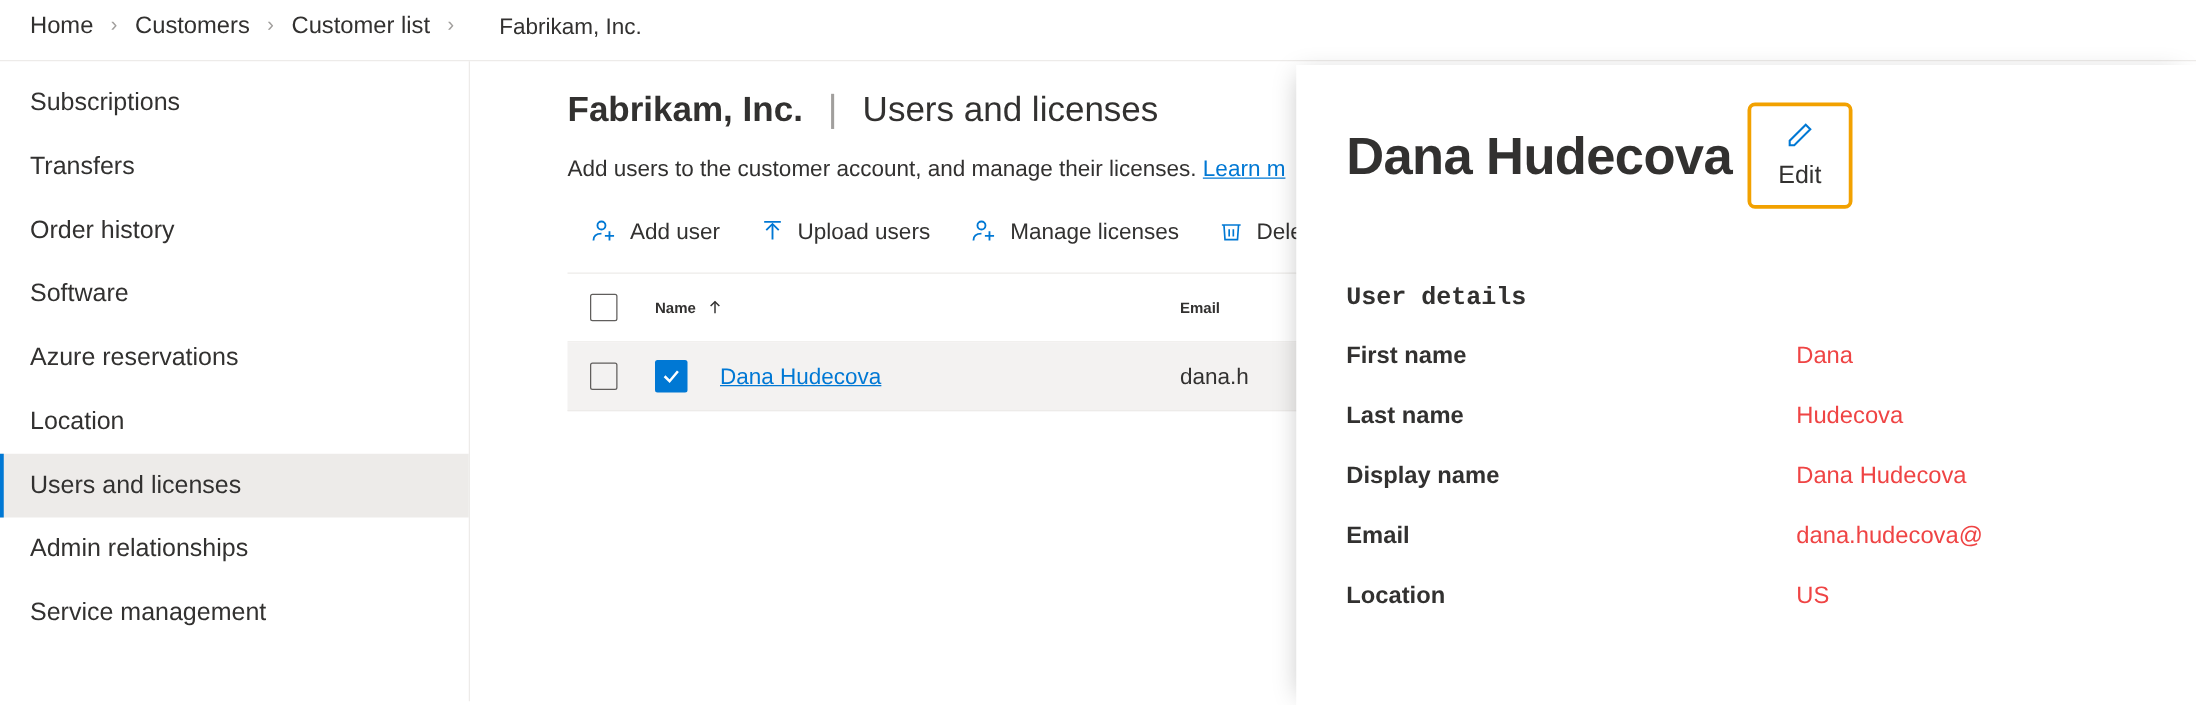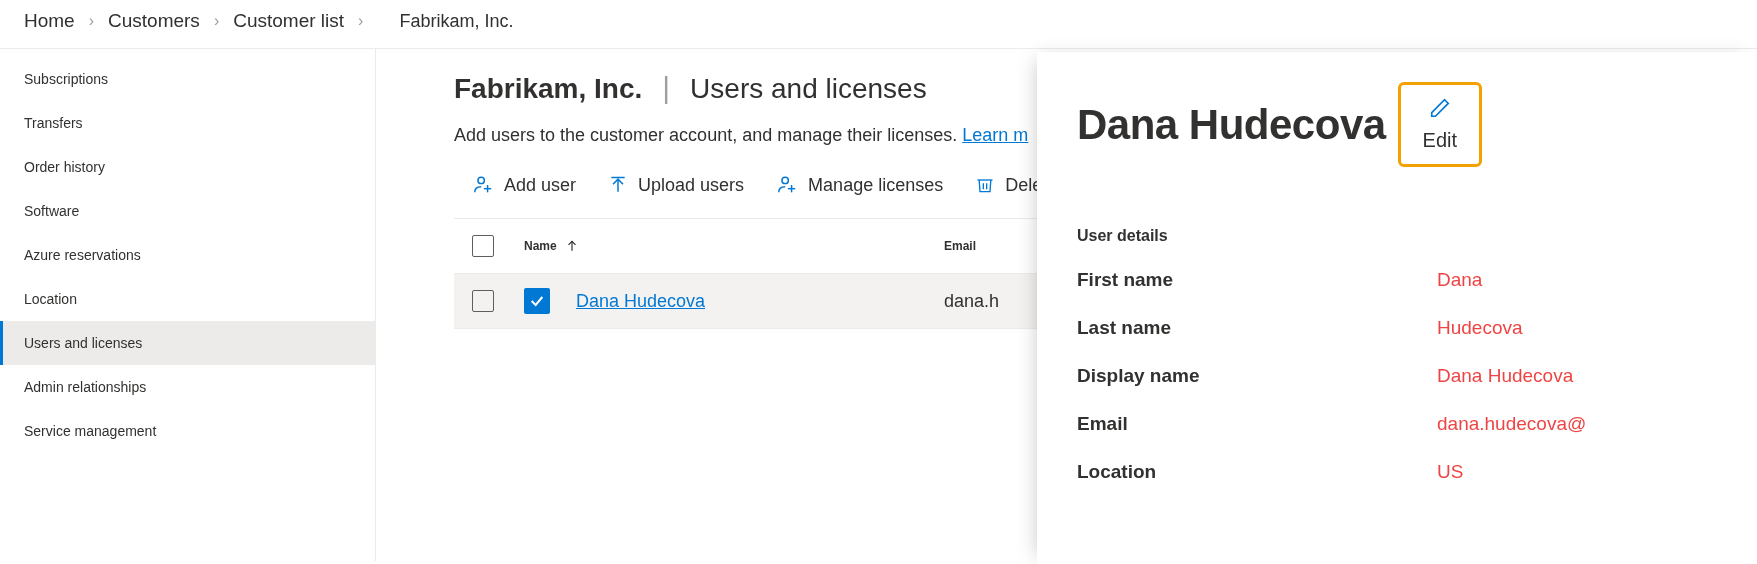--- a/index.html
+++ b/index.html
@@ -33,21 +33,21 @@
 
   
   .sidebar {
     width: 376px;
     border-right: 1px solid #edebe9;
     padding-top: 8px;
     flex-shrink: 0;
   }
   .side-item {
     padding: 14px 24px;
-    font-size: 14px;
+    font-size: 20px;
     color: #323130;
     cursor: pointer;
     position: relative;
   }
   .side-item.active {
     background: #edebe9;
     font-weight: 400;
   }
   .side-item.active::before {
     content: "";
@@ -143,21 +143,21 @@
     align-items: center;
     gap: 10px;
     border: 3px solid #f2a100;
     border-radius: 6px;
     padding: 12px 22px;
     font-size: 20px;
     color: #323130;
     cursor: pointer;
     flex-direction: column;
   }
-  .details-h { font-size: 16px; font-weight: 700; margin-bottom: 24px; }
+  .details-h { font-size: 20px; font-weight: 700; margin-bottom: 24px; font-family: Liberation Mono, monospace; }
   .detail-row {
     display: flex;
     align-items: center;
     margin-bottom: 26px;
     font-size: 19px;
   }
   .detail-label { width: 360px; font-weight: 600; }
   .detail-value { color: #ef4444; }
 </style>
 </head>

